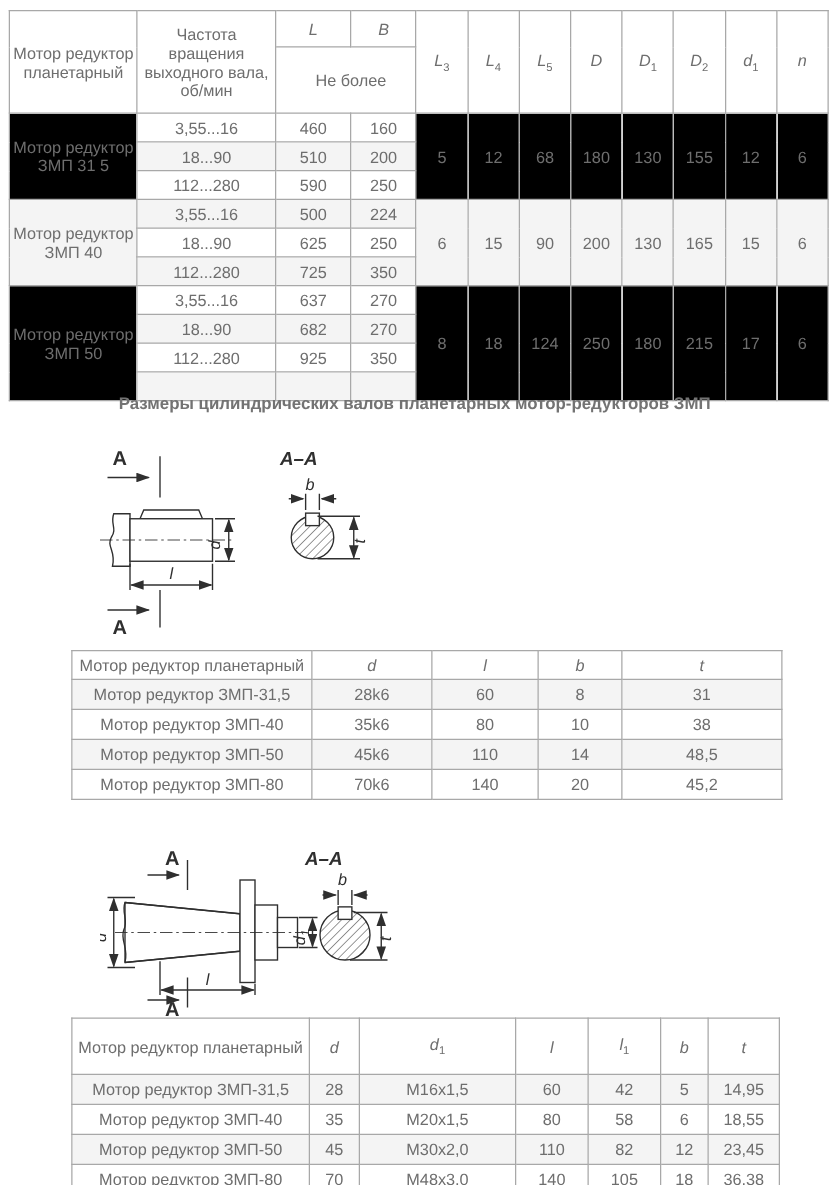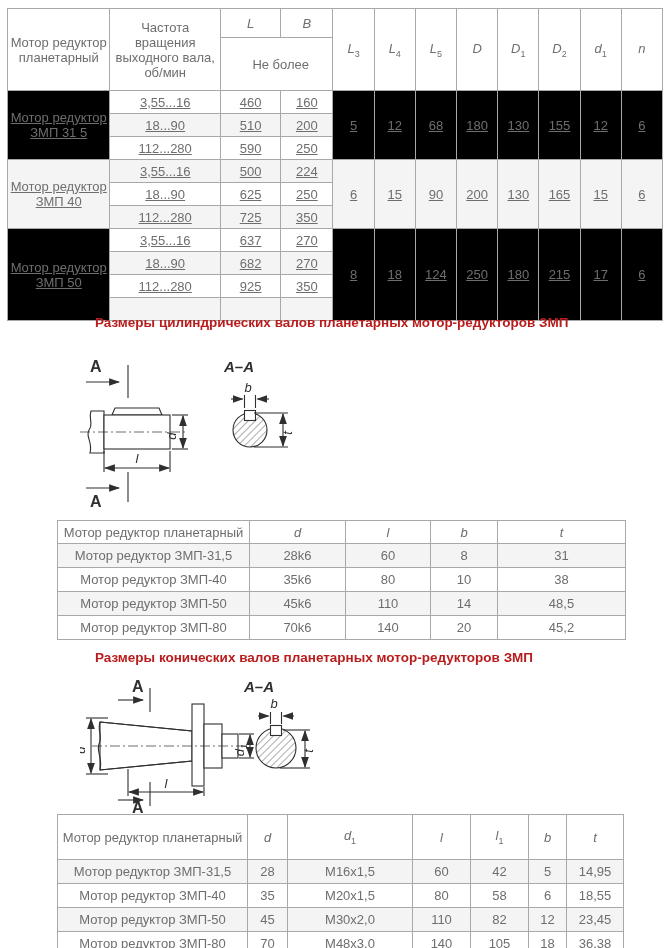--- a/index.html
+++ b/index.html
@@ -7,36 +7,36 @@
         font-family:"Liberation Sans",sans-serif;color:#6e6e6e;}
   table{border-collapse:collapse;font-size:13px;color:#6e6e6e;table-layout:fixed;position:absolute;}
   th,td{border:1px solid #a8a8a8;text-align:center;vertical-align:middle;
         font-weight:normal;padding:1px 2px;overflow:hidden;}
   .it{font-style:italic;}
   sub{font-size:9px;}
   
   .t1{left:7px;top:8px;width:656px;}
   .t1 thead tr:first-child th{height:26px;}
   .t1 thead tr:last-child th{height:50px;padding-left:10px;}
-  .t1 tbody td{height:20px;text-decoration:underline;}
+  .t1 tbody td{height:20px;}
   .t1 tbody tr:nth-child(even) td{background:#f4f4f4;}
   .t1 td.w{background:#000000;}
   .t1 td.g{background:#f4f4f4;}
   
   .t2{left:57px;top:520px;width:568px;}
   .t2 th{height:20px;}
   .t2 td{height:21px;}
   .t2 tbody tr:nth-child(odd) td{background:#f4f4f4;}
   .t2 th.nowrap{white-space:nowrap;}
   .t3{left:57px;top:814px;width:566px;}
   .t3 th{height:42px;}
   .t3 td{height:21px;}
   .t3 tbody tr:nth-child(odd) td{background:#f4f4f4;}
   
-  .hd{position:absolute;left:95px;font-size:13.5px;font-weight:bold;color:#b91c1c;}
+  .hd{position:absolute;left:95px;font-size:13.5px;font-weight:bold;color:#737373;}
   .hd1{top:315px;}
   .hd2{top:650px;}
   
   .diag{position:absolute;}
   .diag .ln{stroke:#2f2f2f;stroke-width:1.1;fill:none;}
   .diag .fw{fill:#ffffff;stroke:#2f2f2f;stroke-width:1.1;}
   .diag .cl{stroke:#2f2f2f;stroke-width:0.7;fill:none;stroke-dasharray:10 3 2 3;}
   .diag text{fill:#2f2f2f;stroke:none;font-family:"Liberation Sans",sans-serif;}
   .diag .mark{font-weight:bold;font-size:16px;}
   .diag .sect{font-style:italic;font-weight:bold;font-size:15px;}
@@ -255,21 +255,20 @@
       <tr>
         <td>Мотор редуктор ЗМП-80</td>
         <td>70k6</td>
         <td>140</td>
         <td>20</td>
         <td>45,2</td>
       </tr>
     </tbody>
   </table>
 
-  <div class="hd hd2">Размеры конических валов планетарных мотор-редукторов ЗМП</div>
 
   <svg class="diag" style="left:80px;top:674px;" width="236" height="140" viewBox="0 0 236 140">
     <defs>
       <marker id="ar2" markerWidth="10" markerHeight="7" refX="9" refY="3.5" orient="auto-start-reverse">
         <path d="M0,0 L10,3.5 L0,7 Z" fill="#2f2f2f"></path>
       </marker>
       <pattern id="hatch2" width="5" height="5" patternUnits="userSpaceOnUse" patternTransform="rotate(45)">
         <line x1="0" y1="0" x2="0" y2="5" stroke="#5a5a5a" stroke-width="1"></line>
       </pattern>
     </defs>

